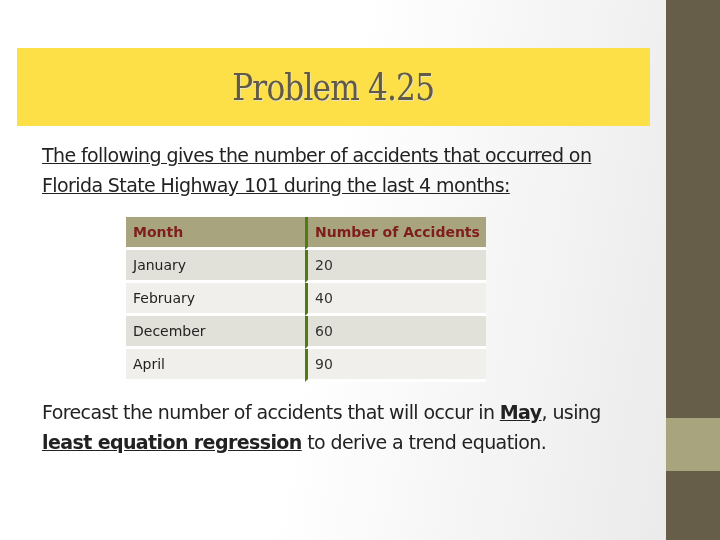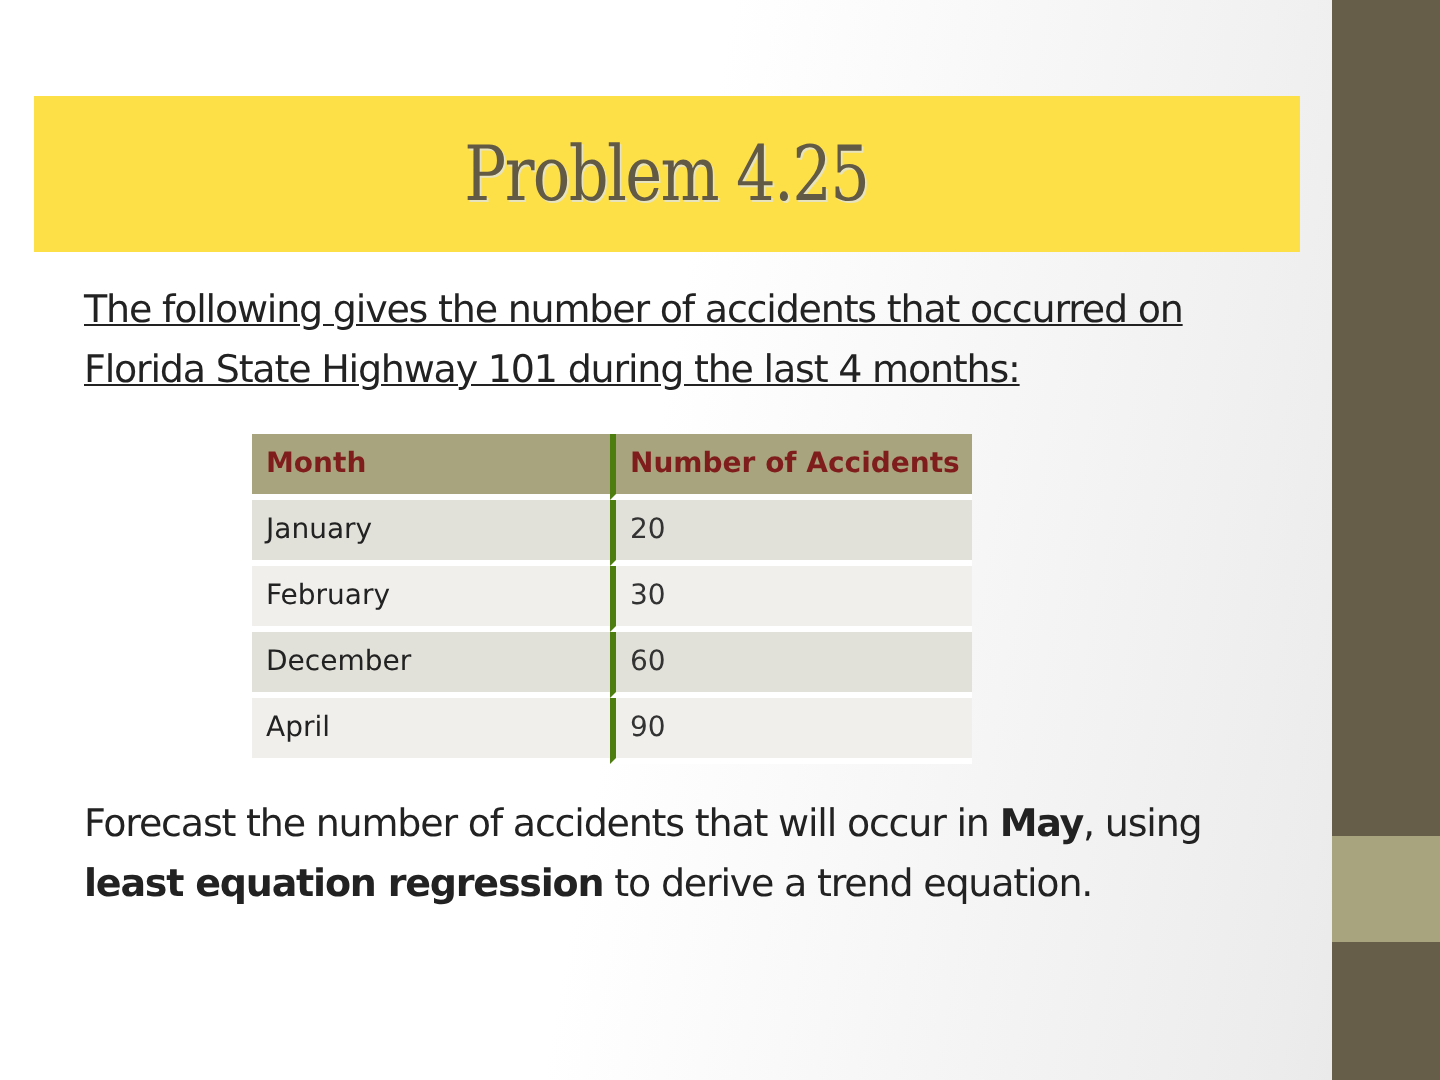--- a/index.html
+++ b/index.html
@@ -29,21 +29,21 @@
       transform: scaleX(0.82);
     }
     .para {
       position: absolute; left: 42px; width: 600px;
       font-family: "DejaVu Sans", sans-serif;
       font-size: 19px; line-height: 30px; color: #222;
       letter-spacing: -0.6px;
     }
     .p1 { top: 140px; text-decoration: underline; }
     .p2 { top: 397px; }
-    .para b { font-weight: bold; }
+    .para b { font-weight: bold; text-decoration: underline; }
     table.data {
       position: absolute; left: 126px; top: 217px;
       border-collapse: separate; border-spacing: 0;
       font-family: "DejaVu Sans", sans-serif; font-size: 14px;
     }
     table.data th, table.data td {
       height: 30px; padding: 0 0 0 7px; text-align: left; vertical-align: middle;
       border-bottom: 3px solid #ffffff;
     }
     table.data th { background: #a8a47d; color: #7f1d1d; font-weight: bold; }
@@ -74,21 +74,21 @@
       <th class="c2">Number of Accidents</th>
     </tr>
   </thead>
   <tbody>
     <tr class="odd">
       <td class="c1">January</td>
       <td class="c2 num">20</td>
     </tr>
     <tr class="even">
       <td class="c1">February</td>
-      <td class="c2 num">30</td>
+      <td class="c2 num">40</td>
     </tr>
     <tr class="odd">
       <td class="c1">December</td>
       <td class="c2 num">60</td>
     </tr>
     <tr class="even">
       <td class="c1">April</td>
       <td class="c2 num">90</td>
     </tr>
   </tbody>

